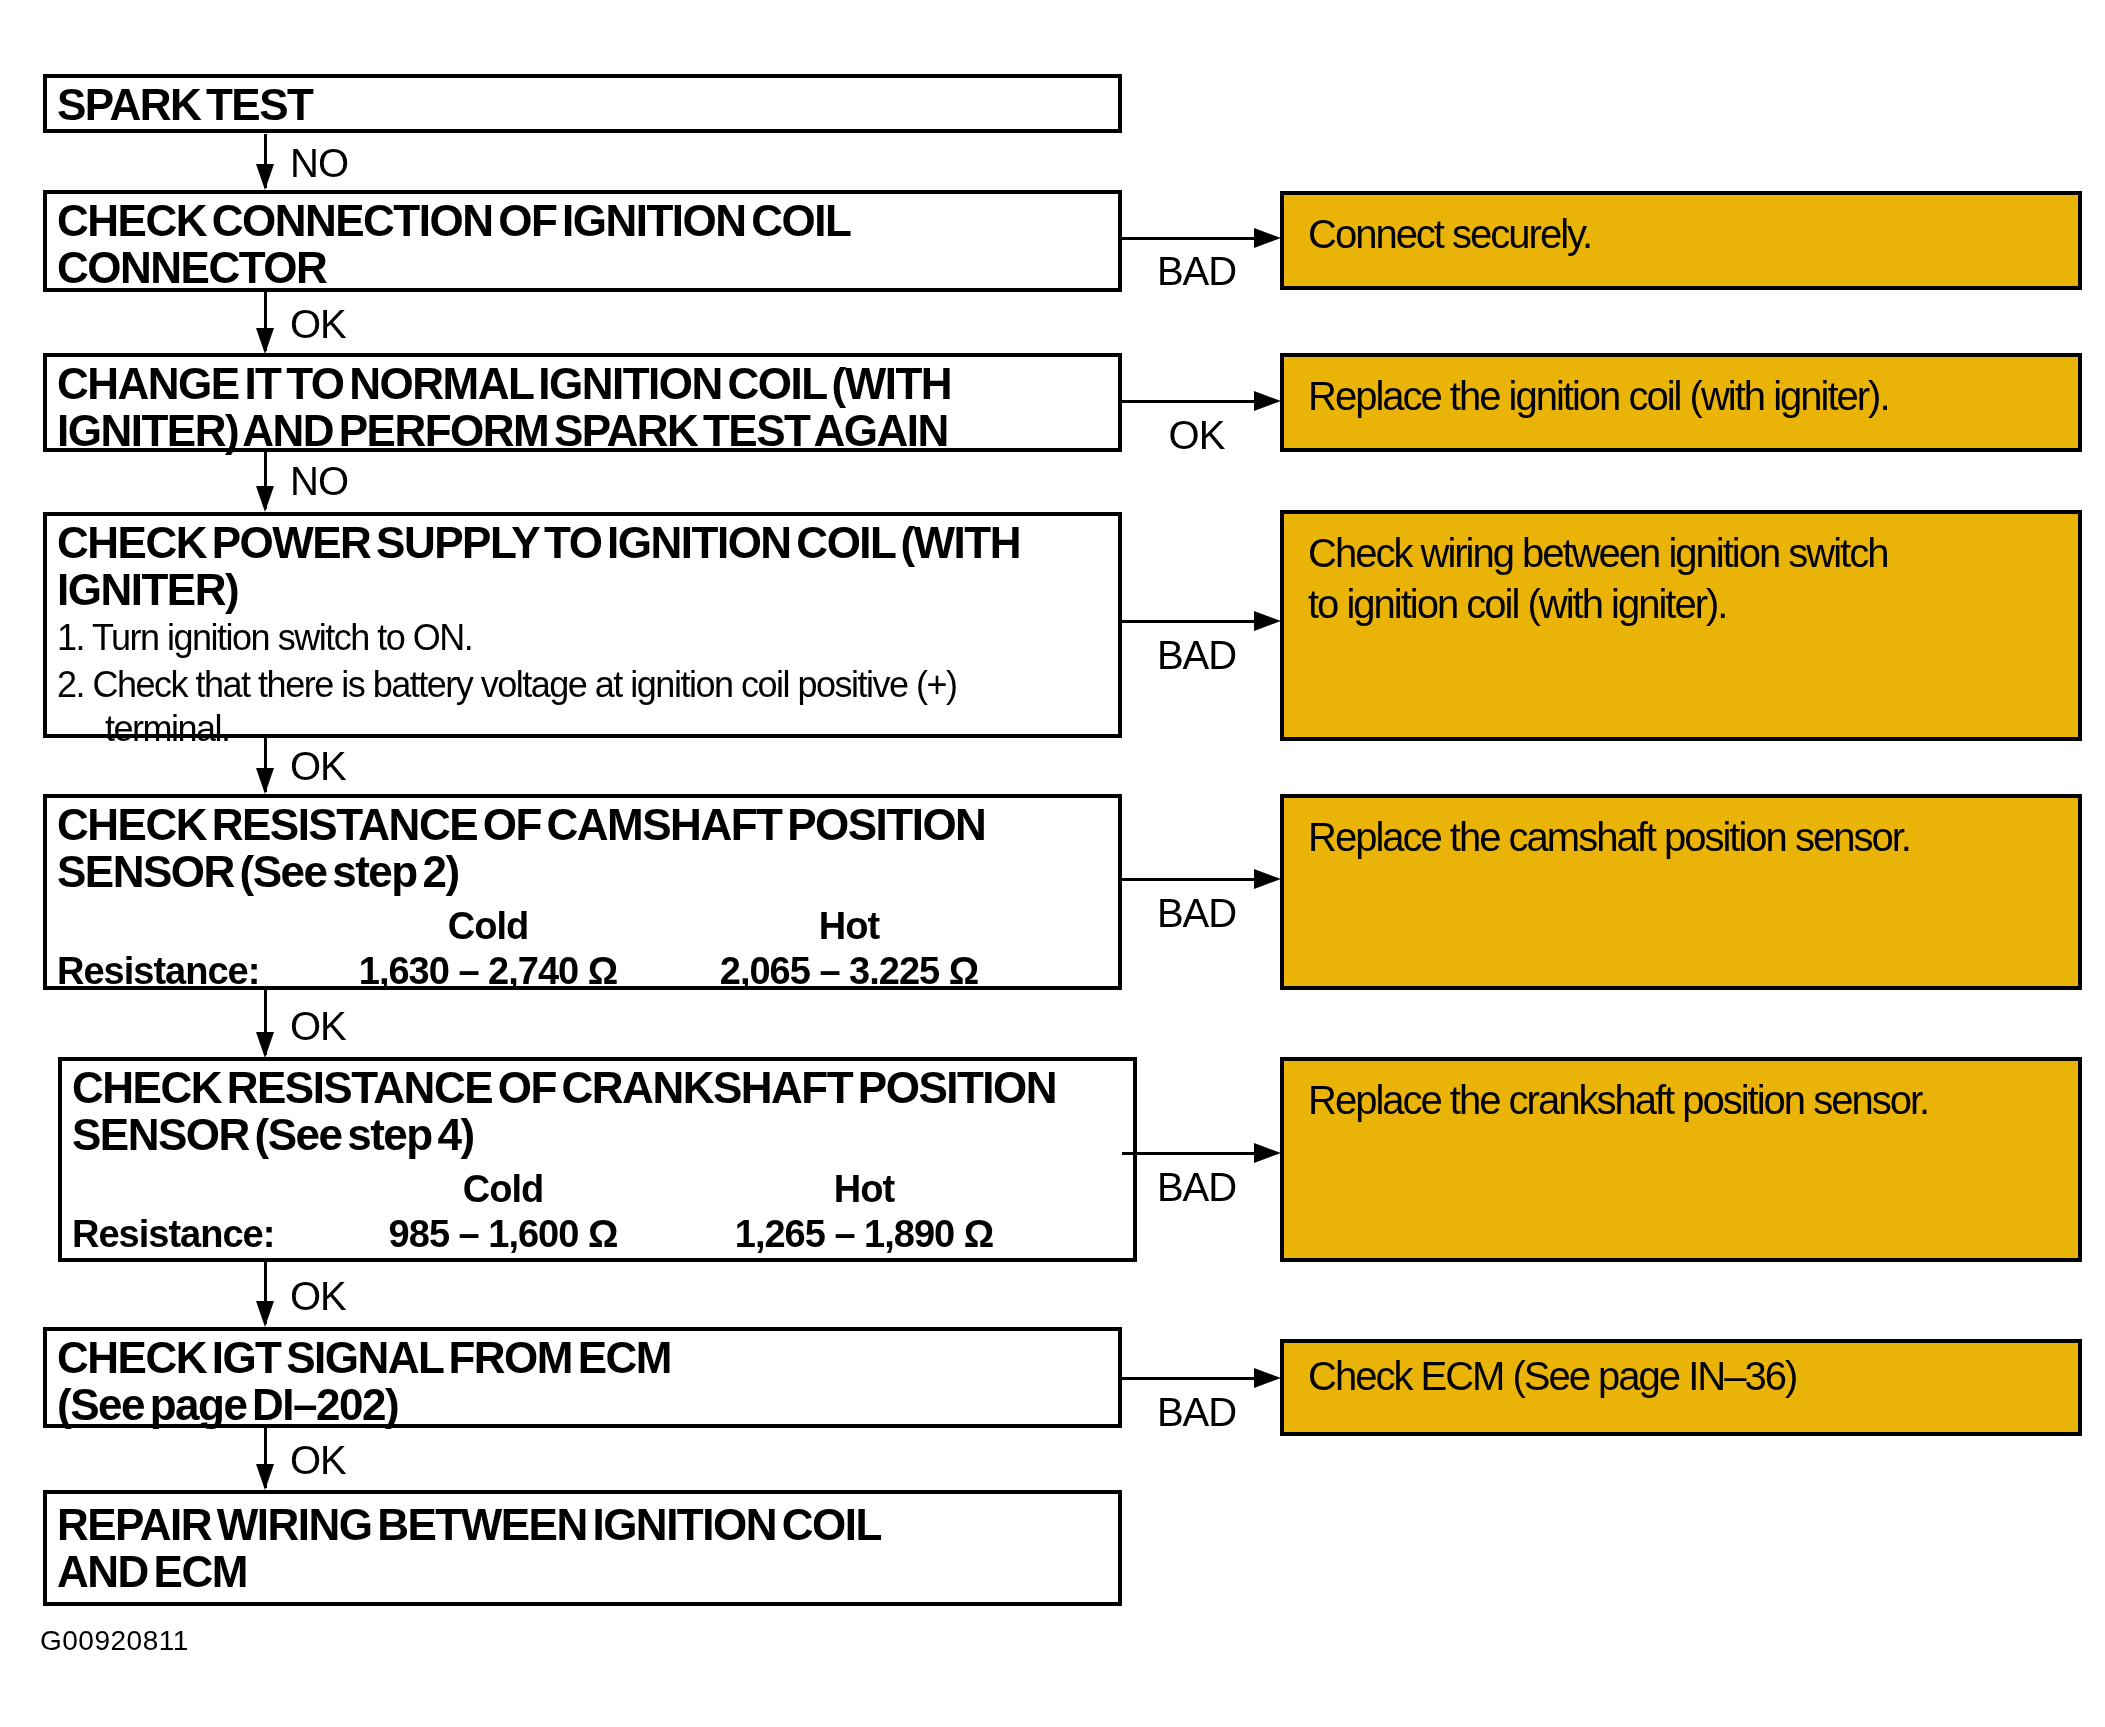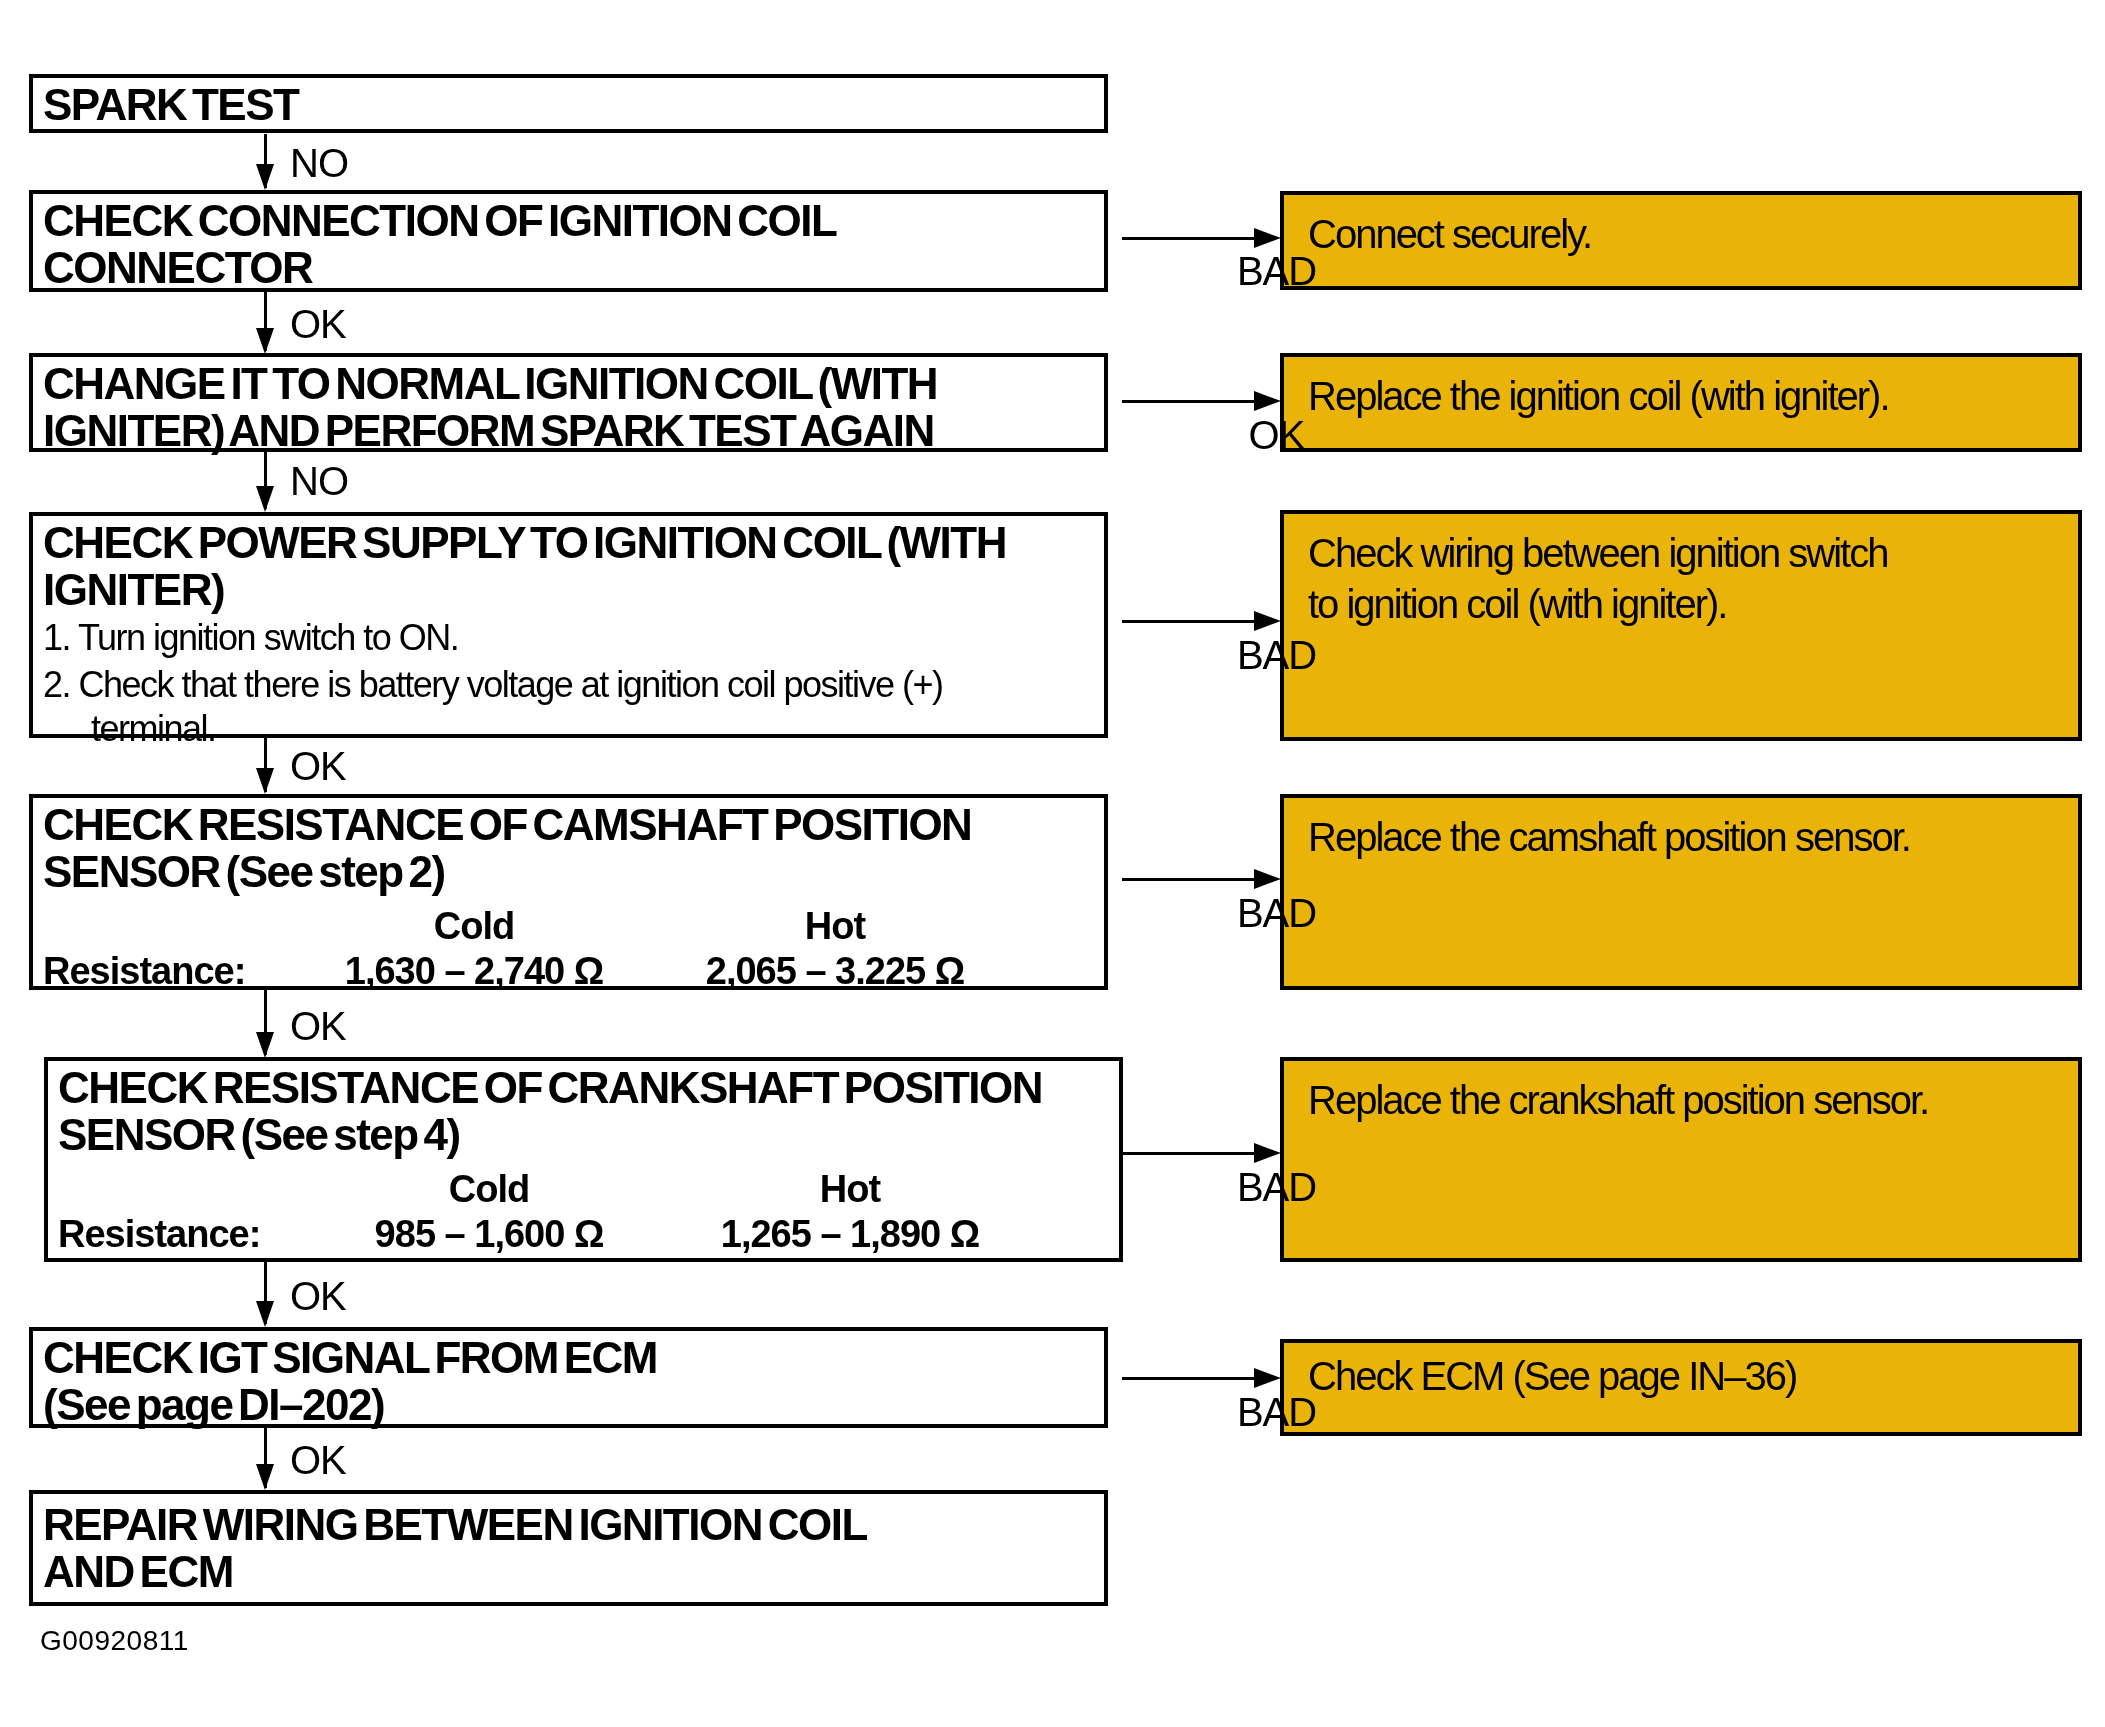--- a/index.html
+++ b/index.html
@@ -8,21 +8,21 @@
     background:#ffffff;
     font-family:"Liberation Sans", sans-serif;
     color:#000000;
     position:relative;
     overflow:hidden;
   }
   .stage { position:absolute; inset:0; }
 
   
   .lbox {
-    position:absolute; left:29px; width:1079px;
+    position:absolute; left:43px; width:1079px;
     border:4px solid #000; background:#fff;
     box-sizing:border-box; padding:4px 10px 0 10px;
   }
   .t {
     font-weight:bold; font-size:44px; line-height:1.06;
     letter-spacing:-1.5px; word-spacing:-5px; white-space:nowrap;
   }
   .b {
     font-size:36px; line-height:1.22; letter-spacing:-1.5px;
     white-space:nowrap; margin-top:3px;
@@ -50,22 +50,22 @@
   
   .vline { position:absolute; left:264px; width:3px; background:#000; }
   .vhead { position:absolute; left:256px; width:0; height:0;
            border-left:9px solid transparent; border-right:9px solid transparent;
            border-top:26px solid #000; }
   .hline { position:absolute; left:1122px; width:139px; height:3px; background:#000; }
   .hhead { position:absolute; left:1254px; width:0; height:0;
            border-top:10px solid transparent; border-bottom:10px solid transparent;
            border-left:27px solid #000; }
   .vlabel { position:absolute; left:290px; font-size:40px; letter-spacing:-1px; }
-  .hlabel { position:absolute; left:1182px; width:149px; text-align:center;
-            font-size:40px; letter-spacing:-1px;padding-left:20px; }
+  .hlabel { position:absolute; left:1122px; width:149px; text-align:center;
+            font-size:40px; letter-spacing:-1px; }
 
   .footer-code { position:absolute; left:40px; top:1625px; font-size:28px; letter-spacing:0.5px; }
 </style>
 </head>
 <body>
 
 <div class="stage">
 
   <div class="lbox" style="top:74px; height:59px;">
     <div class="t">SPARK TEST</div>

